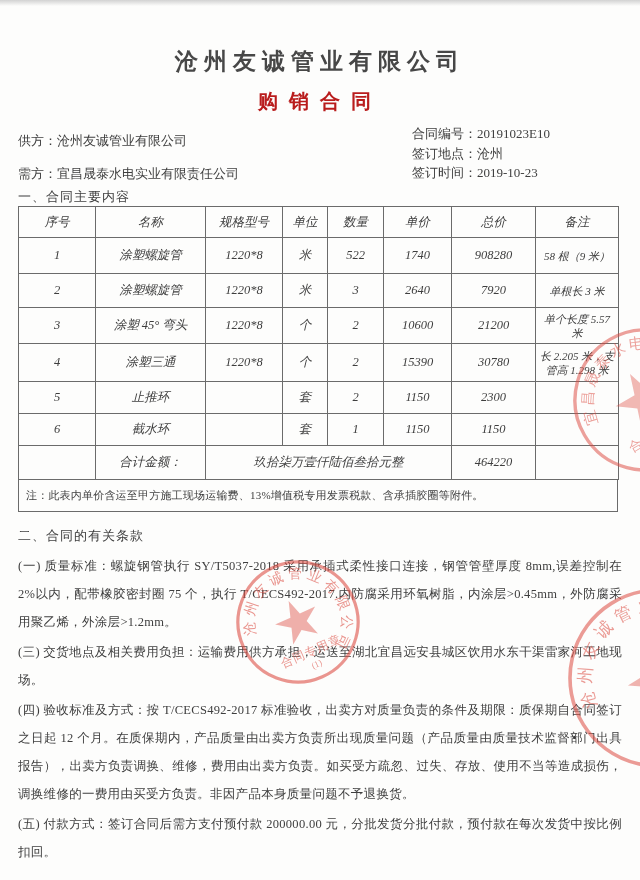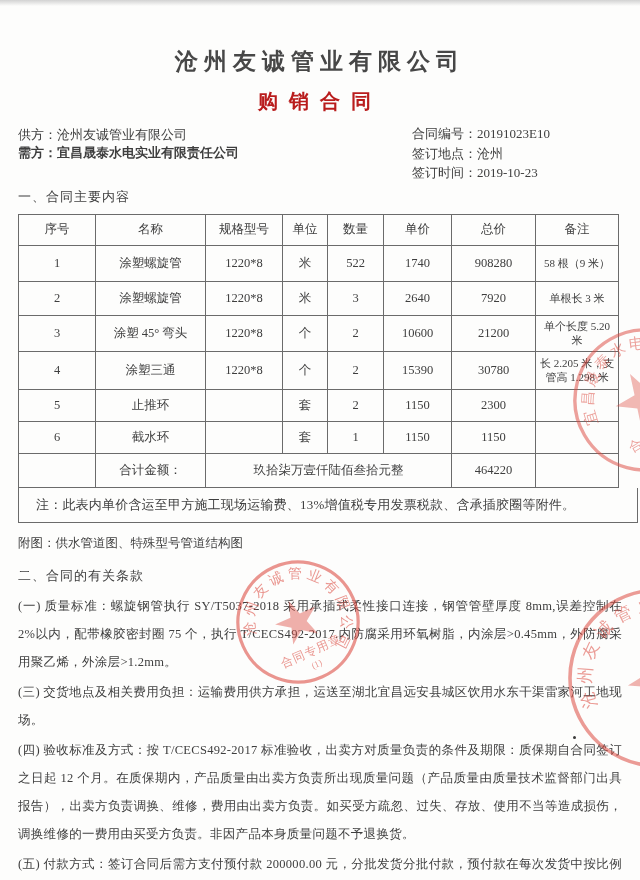--- a/index.html
+++ b/index.html
@@ -14,40 +14,40 @@
   .page{position:absolute;inset:0;}
   .company-title{
     text-align:center;margin-top:46px;font-size:23px;letter-spacing:6px;
     font-weight:600;color:#474747;
   }
   .doc-title{
     text-align:center;margin-top:11px;font-size:20px;letter-spacing:11px;
     font-weight:600;color:#b91c1c;
   }
   .meta{display:flex;justify-content:space-between;margin:9px 20px 0 18px;font-size:13px;}
-  .meta-left .mline1{margin-top:2px;}
-  .meta-left .mline2{font-weight:bold;}
+  .meta-left .mline1{margin-top:8px;}
+  .meta-left .mline2{margin-top:15px;}
   .meta-right{width:208px;line-height:19.5px;margin-left:34px;}
   .sec-heading{margin:5px 0 0 18px;font-size:13px;letter-spacing:1px;}
   table.items{
     border-collapse:collapse;table-layout:fixed;
-    width:600px;margin:8px 0 0 18px;
+    width:600px;margin:0 0 0 18px;font-style:italic;
   }
   table.items th,table.items td{
     border:1px solid #6b6b6b;text-align:center;vertical-align:middle;
     font-size:12.5px;font-weight:normal;padding:1px 2px;color:#3e3e3e;
     overflow:hidden;
   }
   table.items td.remark{font-size:11px;letter-spacing:0;line-height:14px;}
   tr.rh31{height:31px} tr.rh36{height:36px} tr.rh34{height:34px}
   tr.rh38{height:38px} tr.rh32{height:32px}
   td.total-label{text-align:center;}
   .note-box{
     width:584px;margin-left:18px;border:1px solid #6b6b6b;border-top:none;
-    padding:8px 17px;font-size:13px;letter-spacing:0.2px;
+    padding:8px 7px;font-size:11px;letter-spacing:0.2px;
   }
   .attachment{margin:12px 0 0 18px;font-size:12.5px;}
   .sec-heading2{margin:15px 0 0 18px;font-size:13px;letter-spacing:1px;}
   .clauses{margin:7px 18px 0 18px;font-size:12.5px;line-height:28px;
     text-align:justify;letter-spacing:0.3px;}
   .clause{margin:0 0 2px 0;}
   
   .stamp{position:absolute;filter:blur(0.35px);pointer-events:none;}
   .stamp text{font-family:"Liberation Serif","DejaVu Serif",serif;}
   .speck{position:absolute;left:573px;top:736px;width:3px;height:3px;
@@ -119,21 +119,21 @@
       <td class="remark">单根长 3 米</td>
     </tr>
     <tr class="rh36">
       <td>3</td>
       <td>涂塑 45° 弯头</td>
       <td>1220*8</td>
       <td>个</td>
       <td>2</td>
       <td>10600</td>
       <td>21200</td>
-      <td class="remark">单个长度 5.20 米</td>
+      <td class="remark">单个长度 5.57 米</td>
     </tr>
     <tr class="rh38">
       <td>4</td>
       <td>涂塑三通</td>
       <td>1220*8</td>
       <td>个</td>
       <td>2</td>
       <td>15390</td>
       <td>30780</td>
       <td class="remark">长 2.205 米，支管高 1.298 米</td>
@@ -162,21 +162,20 @@
       <td></td>
       <td class="total-label">合计金额：</td>
       <td colspan="4">玖拾柒万壹仟陆佰叁拾元整</td>
       <td>464220</td>
       <td></td>
     </tr>
   </tbody>
     </table>
 
   <div class="note-box">注：此表内单价含运至甲方施工现场运输费、13%增值税专用发票税款、含承插胶圈等附件。</div>
-  <div class="attachment">附图：供水管道图、特殊型号管道结构图</div>
 
   <div class="sec-heading2">二、合同的有关条款</div>
   <div class="clauses">
     <p class="clause">(一) 质量标准：螺旋钢管执行 SY/T5037-2018 采用承插式柔性接口连接，钢管管壁厚度 8mm,误差控制在 2%以内，配带橡胶密封圈 75 个，执行 T/CECS492-2017.内防腐采用环氧树脂，内涂层&gt;0.45mm，外防腐采用聚乙烯，外涂层&gt;1.2mm。</p>
     <p class="clause">(三) 交货地点及相关费用负担：运输费用供方承担，运送至湖北宜昌远安县城区饮用水东干渠雷家河工地现场。</p>
     <p class="clause">(四) 验收标准及方式：按 T/CECS492-2017 标准验收，出卖方对质量负责的条件及期限：质保期自合同签订之日起 12 个月。在质保期内，产品质量由出卖方负责所出现质量问题（产品质量由质量技术监督部门出具报告），出卖方负责调换、维修，费用由出卖方负责。如买受方疏忽、过失、存放、使用不当等造成损伤，调换维修的一费用由买受方负责。非因产品本身质量问题不予退换货。</p>
     <p class="clause">(五) 付款方式：签订合同后需方支付预付款 200000.00 元，分批发货分批付款，预付款在每次发货中按比例扣回。</p>
 
   </div>
 

